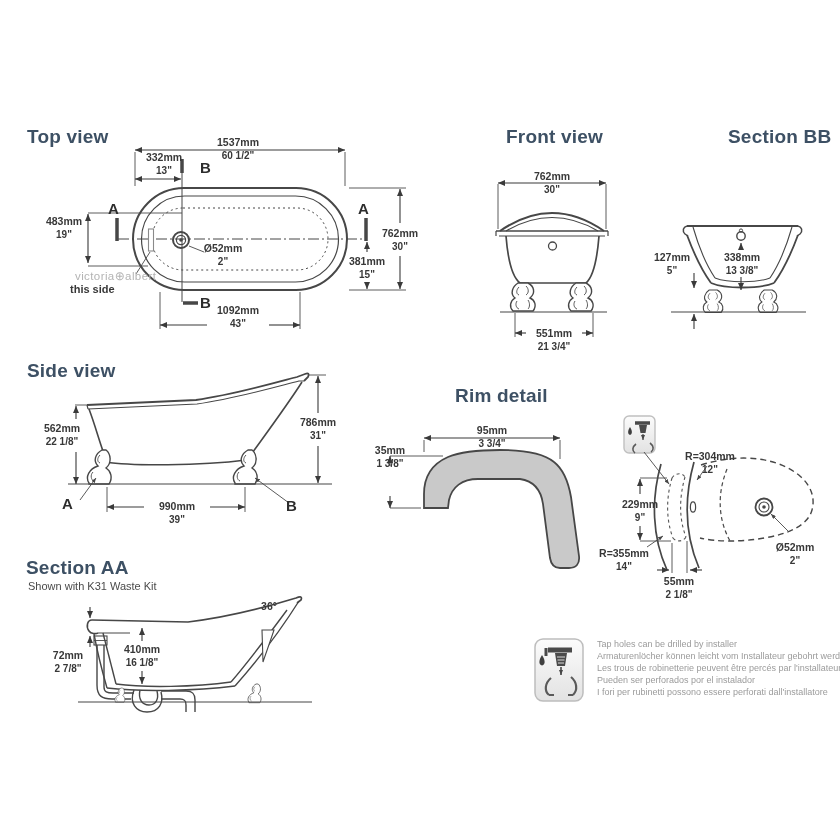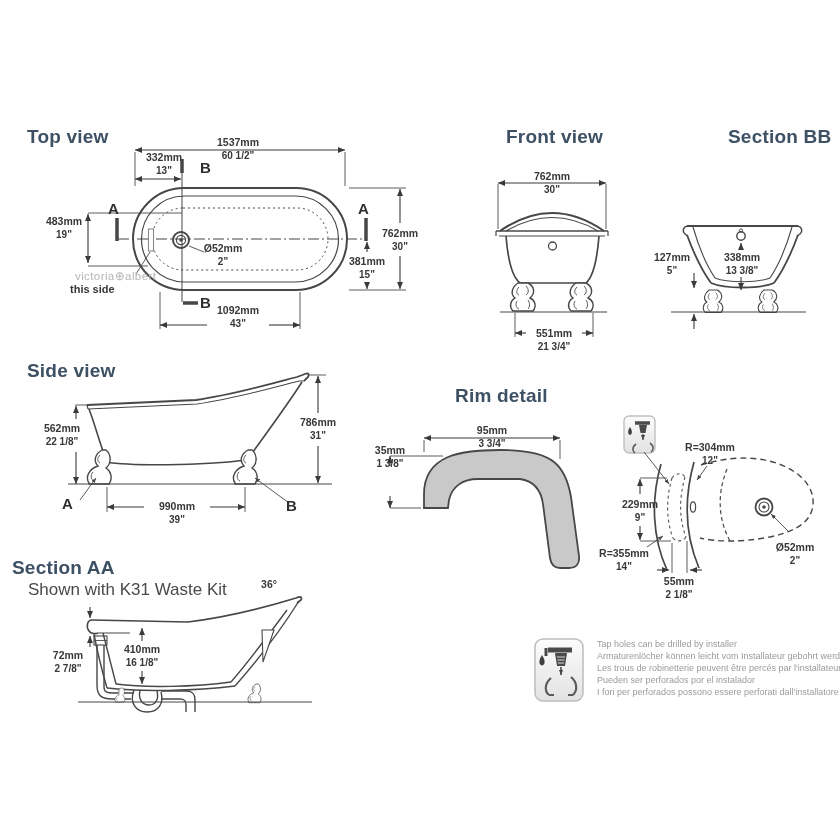--- a/index.html
+++ b/index.html
@@ -1,20 +1,20 @@
 <!DOCTYPE html>
 <html><head>
 <meta charset="utf-8">
 <style>
   html,body{margin:0;padding:0;background:#fff;}
   .stage{position:relative;width:840px;height:840px;background:#fff;overflow:hidden;
          font-family:"Liberation Sans",sans-serif;border-radius:20px;}
   .stage svg{position:absolute;left:0;top:0;}
   .vtitle{position:absolute;font-size:19px;font-weight:700;color:#3d5064;letter-spacing:.2px;white-space:nowrap;}
-  .subtitle{position:absolute;font-size:17px;color:#4a4a4a;white-space:nowrap;}
+  .subtitle{position:absolute;font-size:11px;color:#4a4a4a;white-space:nowrap;}
   .dim{position:absolute;text-align:center;color:#383838;line-height:13px;}
   .dim .mm{display:block;font-size:10.5px;font-weight:700;}
   .dim .in{display:block;font-size:10px;font-weight:700;}
   .big{position:absolute;font-size:15px;font-weight:700;color:#2d2d2d;line-height:15px;}
   .brand{position:absolute;left:58px;top:269px;font-size:11.5px;color:#b4b4b4;letter-spacing:.4px;white-space:nowrap;margin-left:17px;}
   .brand .sym{font-size:12px;}
   .thisside{position:absolute;left:60px;top:283px;font-size:11px;font-weight:700;color:#383838;margin-left:10px;}
   .nline{position:absolute;left:597px;width:235px;font-size:9px;color:#9b9b9b;white-space:nowrap;}
 </style>
 </head>
@@ -298,54 +298,54 @@
 <div class="vtitle" style="left:455px;top:385px">Rim detail</div>
 <div class="dim" style="left:466px;top:424px;width:52px">
   <span class="mm">95mm</span>
   <span class="in">3 3/4"</span>
 </div>
 <div class="dim" style="left:368px;top:444px;width:44px">
   <span class="mm">35mm</span>
   <span class="in">1 3/8"</span>
 </div>
 
-<div class="dim" style="left:683px;top:441px;width:54px">
+<div class="dim" style="left:683px;top:450px;width:54px">
   <span class="mm">R=304mm</span>
   <span class="in">12"</span>
 </div>
 <div class="dim" style="left:615px;top:498px;width:50px">
   <span class="mm">229mm</span>
   <span class="in">9"</span>
 </div>
 <div class="dim" style="left:597px;top:547px;width:54px">
   <span class="mm">R=355mm</span>
   <span class="in">14"</span>
 </div>
 <div class="dim" style="left:654px;top:575px;width:50px">
   <span class="mm">55mm</span>
   <span class="in">2 1/8"</span>
 </div>
 <div class="dim" style="left:770px;top:541px;width:50px">
   <span class="mm">Ø52mm</span>
   <span class="in">2"</span>
 </div>
 
-<div class="vtitle" style="left:12px;top:557px">Section AA</div>
+<div class="vtitle" style="left:26px;top:557px">Section AA</div>
 <div class="subtitle" style="left:28px;top:580px">Shown with K31 Waste Kit</div>
 <div class="dim" style="left:48px;top:649px;width:40px">
   <span class="mm">72mm</span>
   <span class="in">2 7/8"</span>
 </div>
 <div class="dim" style="left:116px;top:643px;width:52px">
   <span class="mm">410mm</span>
   <span class="in">16 1/8"</span>
 </div>
-<div class="dim" style="left:252px;top:578px;width:34px">
+<div class="dim" style="left:252px;top:600px;width:34px">
   <span class="mm">36°</span>
 </div>
 
 <div class="nline" style="top:639px">Tap holes can be drilled by installer</div>
 <div class="nline" style="top:651px">Armaturenlöcher können leicht vom Installateur gebohrt werden</div>
 <div class="nline" style="top:663px">Les trous de robinetterie peuvent être percés par l'installateur</div>
 <div class="nline" style="top:675px">Pueden ser perforados por el instalador</div>
-<div class="nline" style="top:687px">I fori per perforados possono essere perforati dall'installatore</div>
+<div class="nline" style="top:687px">I fori per rubinetti possono essere perforati dall'installatore</div>
 
 </div>
 
 </body></html>

